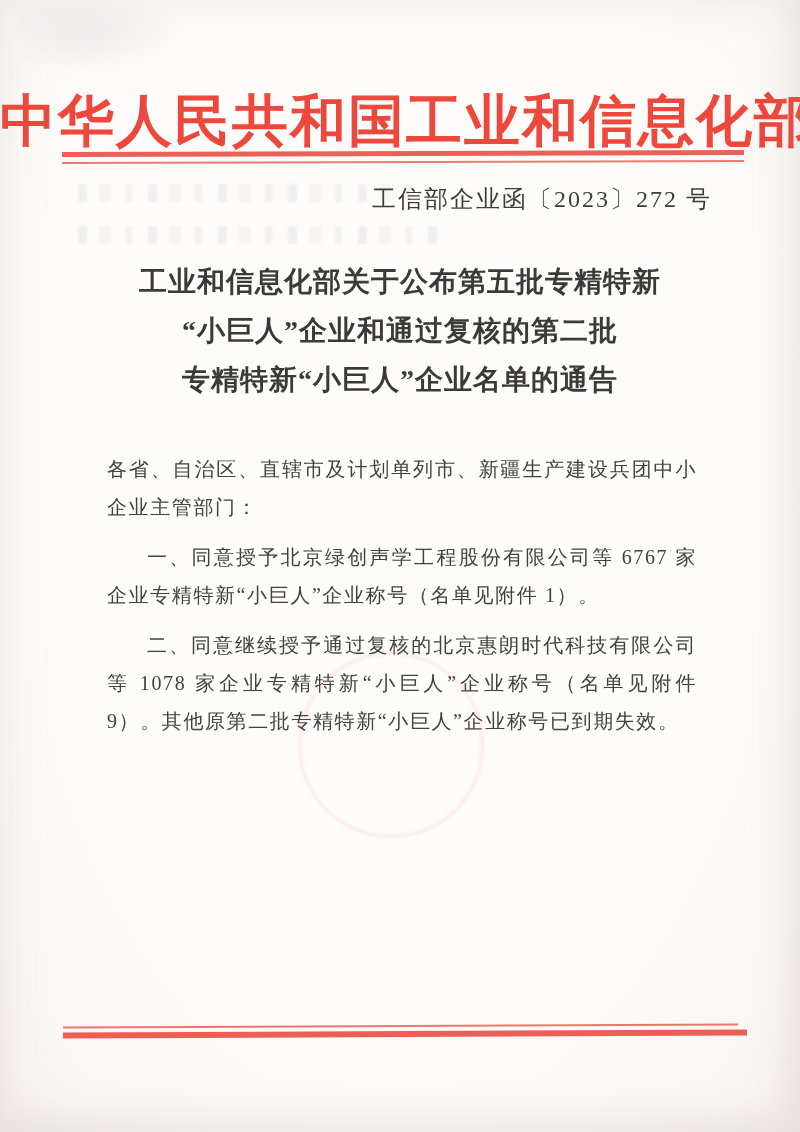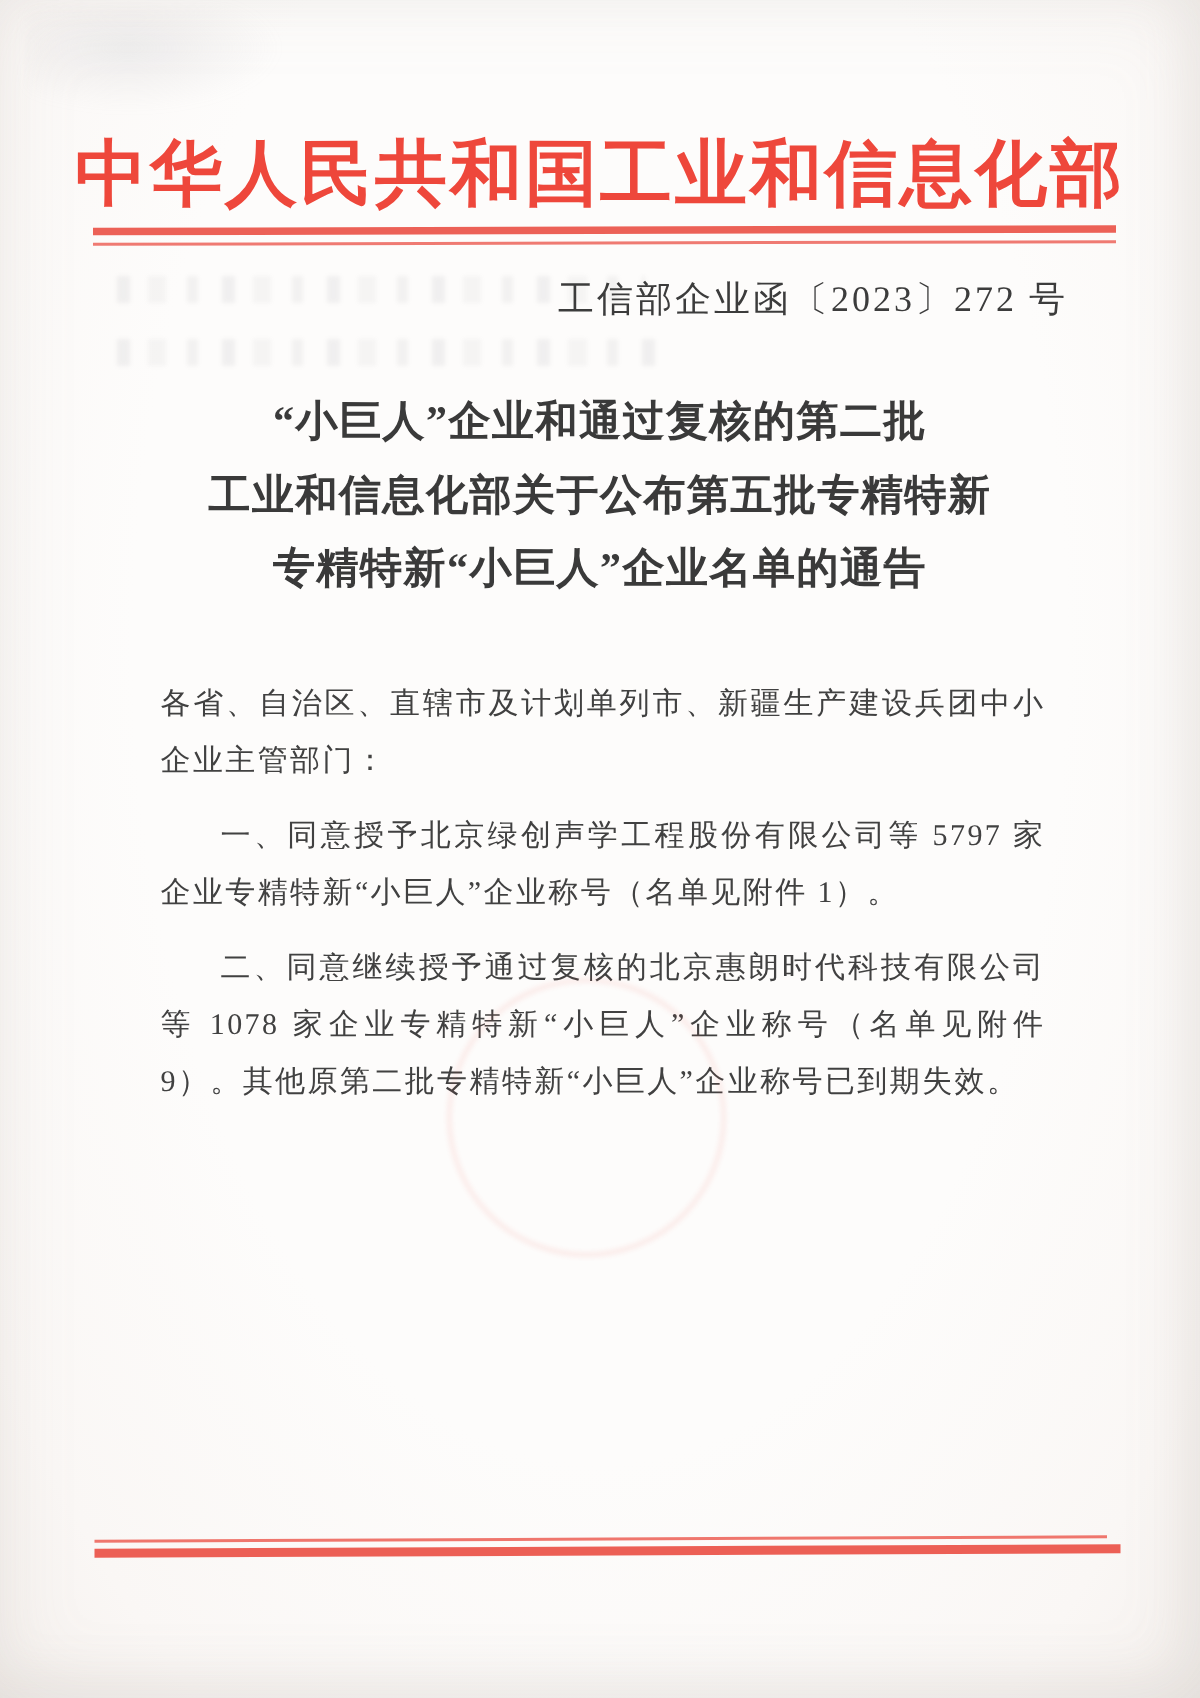--- a/index.html
+++ b/index.html
@@ -21,21 +21,21 @@
   }
   .corner-smudge {
     position: absolute; left: 18px; top: 4px; width: 170px; height: 70px;
     background: radial-gradient(ellipse at 40% 40%, rgba(190,190,195,0.22), transparent 70%);
     filter: blur(4px);
   }
   .agency {
     position: absolute; top: 84px; left: 0; width: 100%;
     margin: 0;
     text-align: center;
-    font-size: 48px;
+    font-size: 56px;
     font-weight: 700;
     color: #ee473b;
     letter-spacing: 2px;
     white-space: nowrap;
   }
   .rule-top-thick {
     position: absolute; left: 62px; top: 151px; width: 682px; height: 5px;
     background: #ec6157; transform: rotate(-0.15deg);
   }
   .rule-top-thin {
@@ -100,28 +100,28 @@
 
   <div class="rule-top-thick"></div>
   <div class="rule-top-thin"></div>
 
   <div class="ghost-row ghost-1"></div>
   <div class="ghost-row ghost-2"></div>
 
   <div class="doc-number">工信部企业函〔2023〕272 号</div>
 
   <div class="title">
+    <div>工业和信息化部关于公布第五批专精特新</div>
     <div>“小巨人”企业和通过复核的第二批</div>
-    <div>工业和信息化部关于公布第五批专精特新</div>
     <div>专精特新“小巨人”企业名单的通告</div>
   </div>
 
   <div class="body-text">
     <p class="no-indent">各省、自治区、直辖市及计划单列市、新疆生产建设兵团中小企业主管部门：</p>
-    <p>一、同意授予北京绿创声学工程股份有限公司等 5797 家企业专精特新“小巨人”企业称号（名单见附件 1）。</p>
+    <p>一、同意授予北京绿创声学工程股份有限公司等 6767 家企业专精特新“小巨人”企业称号（名单见附件 1）。</p>
     <p>二、同意继续授予通过复核的北京惠朗时代科技有限公司等 1078 家企业专精特新“小巨人”企业称号（名单见附件 9）。其他原第二批专精特新“小巨人”企业称号已到期失效。</p>
   </div>
 
   <div class="seal-ghost"></div>
 
   <div class="footer-rule-thin"></div>
   <div class="footer-rule-thick"></div>
 
 </div>
 

